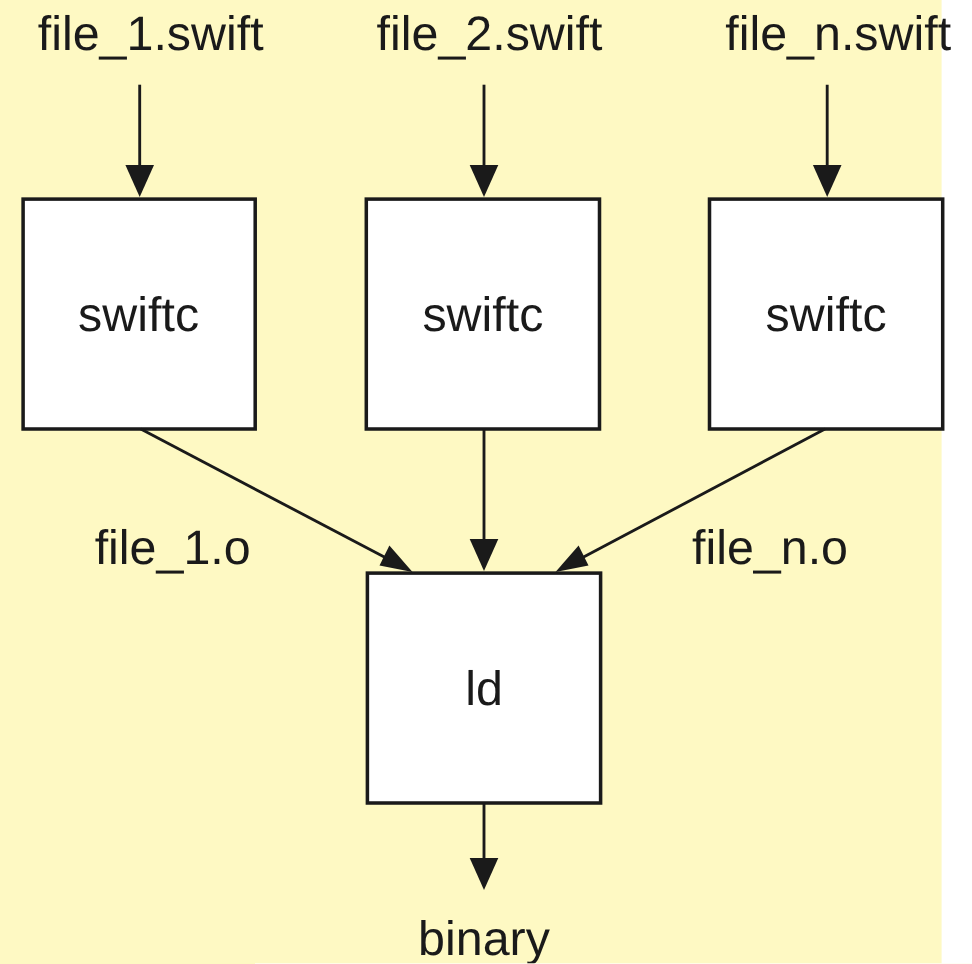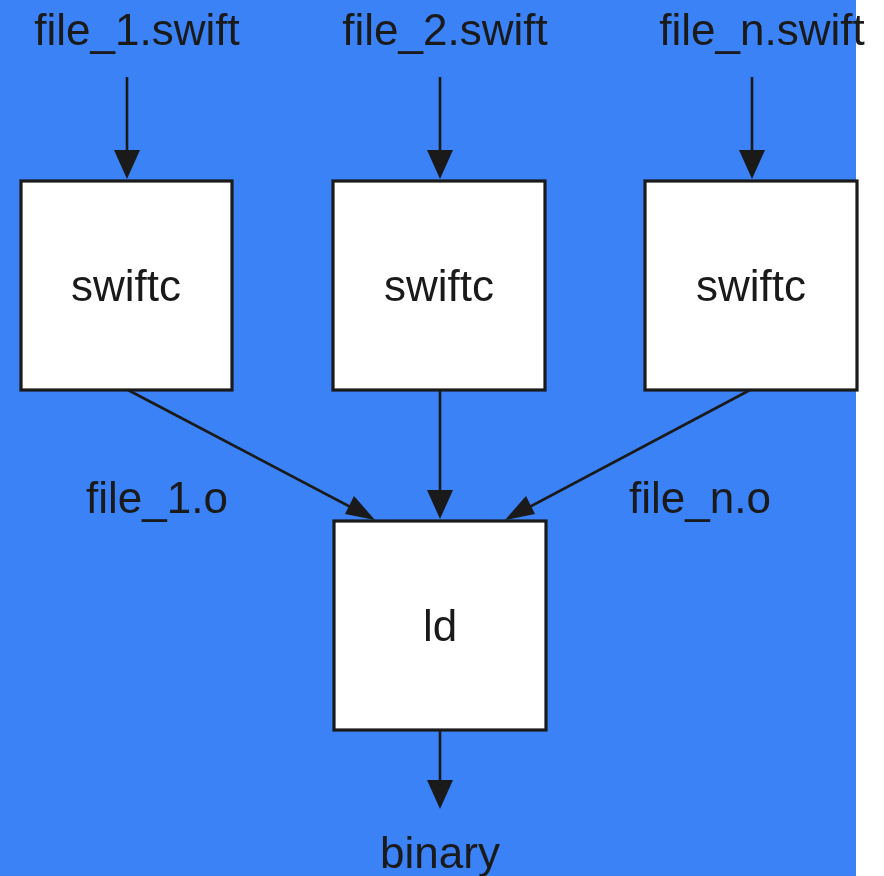--- a/index.html
+++ b/index.html
@@ -11,21 +11,21 @@
     width: 884px;
     height: 876px;
     font-family: "Liberation Sans", sans-serif;
     color: #1a1a1a;
     overflow: hidden;
   }
   #diagram-root {
     position: relative;
     width: 856px;
     height: 876px;
-    background: #3b82f6;
+    background: #fef9c3;
   }
   svg.diagram-canvas {
     display: block;
     width: 884px;
     height: 876px;
   }
   .node-box {
     fill: #ffffff;
     stroke: #1a1a1a;
     stroke-width: 3.2;

